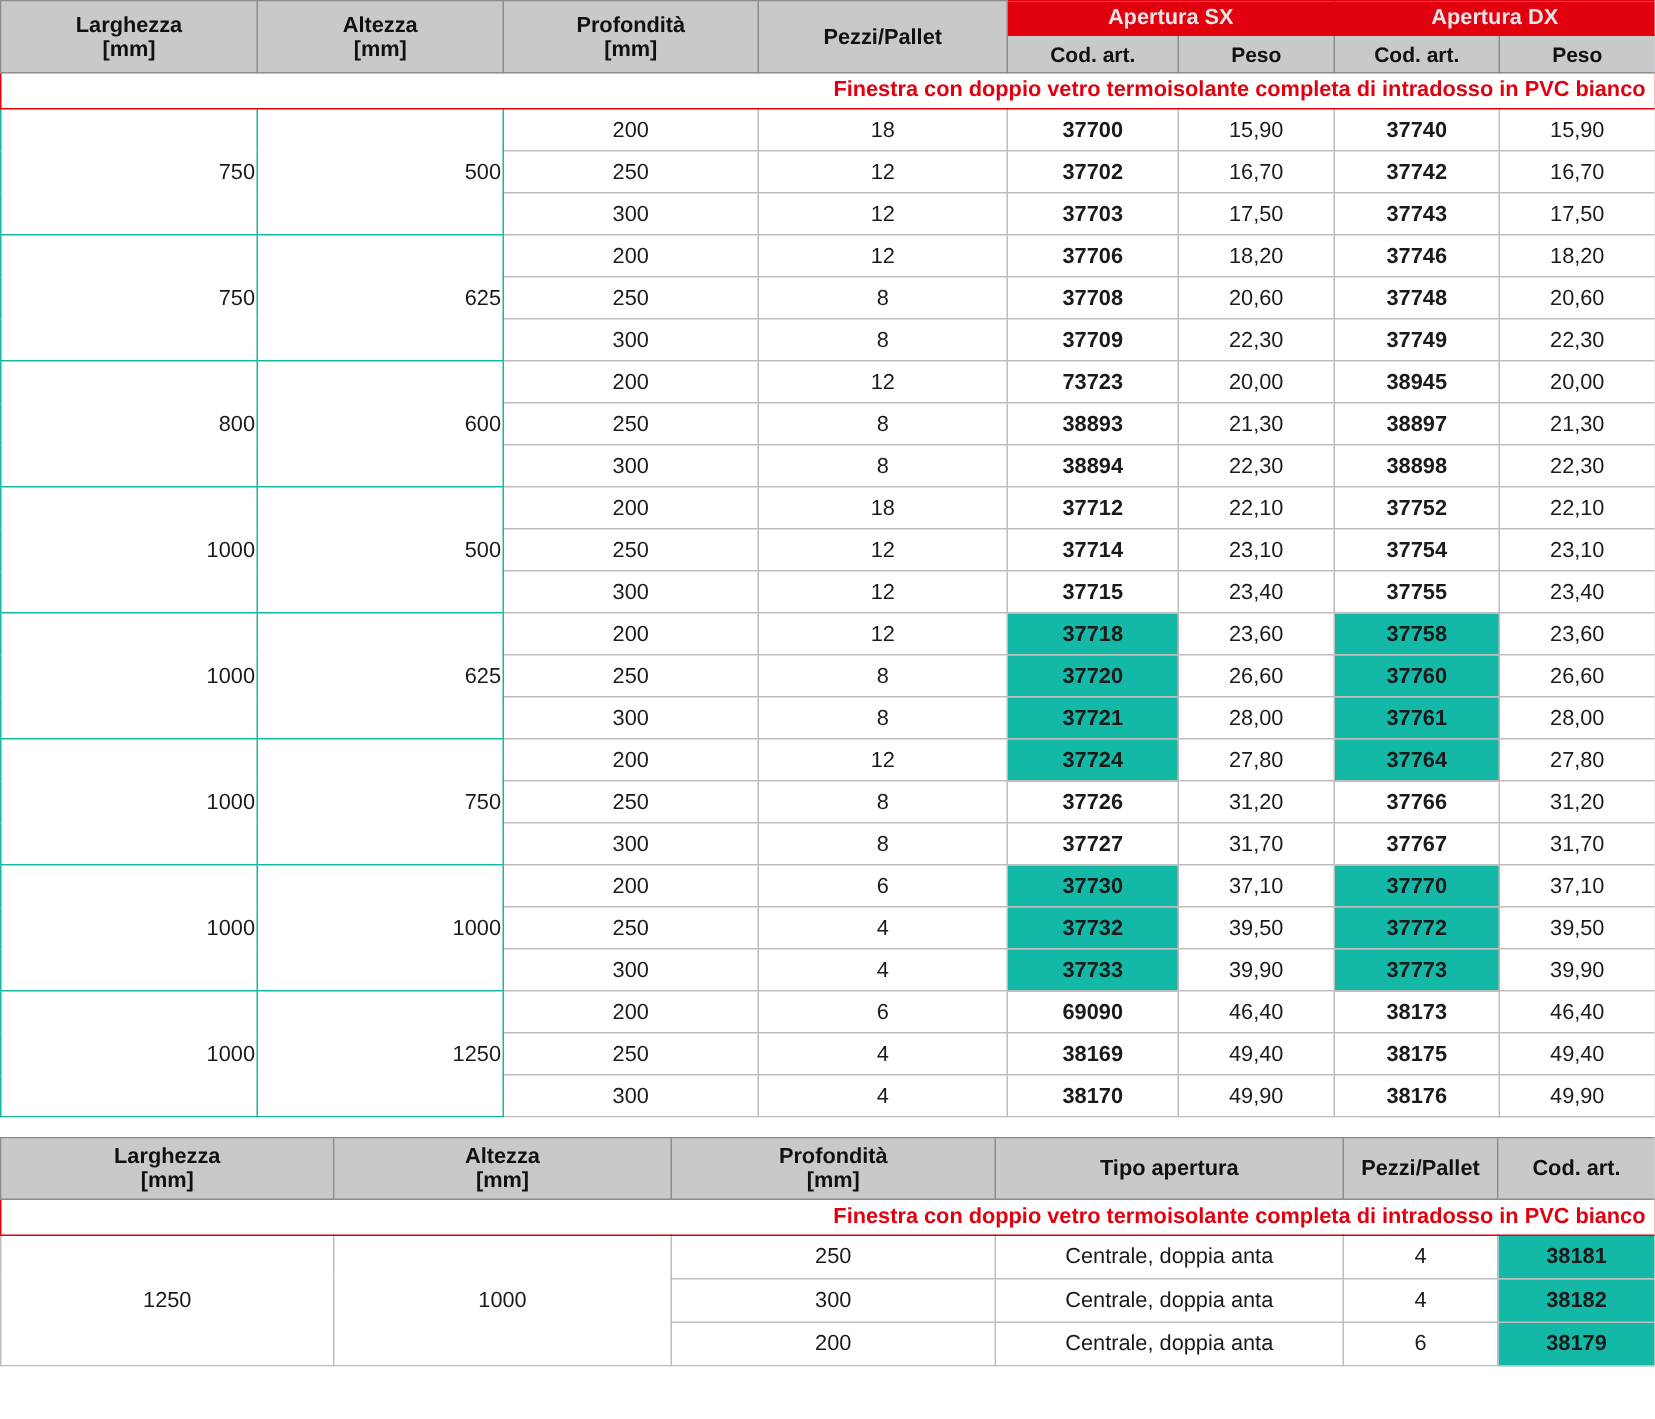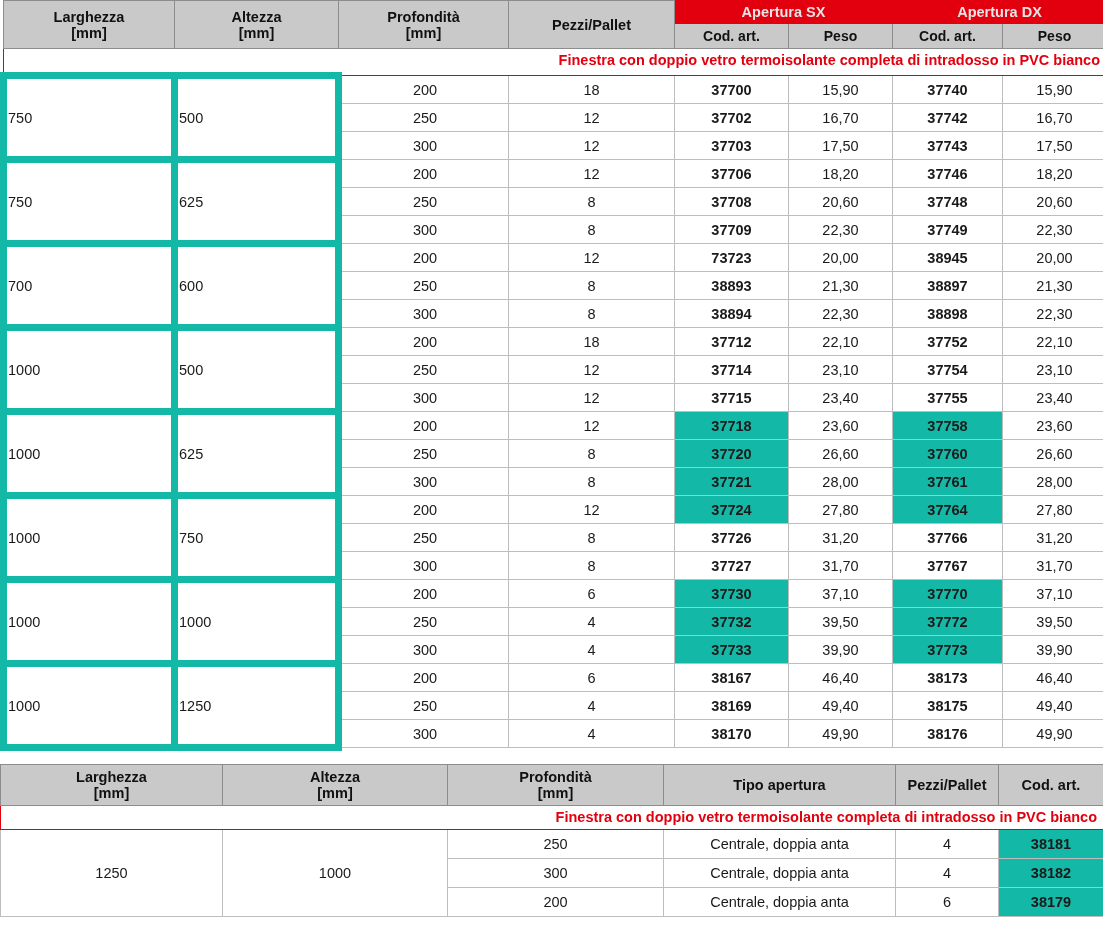--- a/index.html
+++ b/index.html
@@ -74,24 +74,24 @@
 
   .t1 td.cell {
     border: 1px solid #bdbdbd;
     font-size: 14.5px;
     color: #1a1a1a;
     text-align: center;
     padding: 4px 2px;
     height: 28px;
   }
   .t1 td.grp {
-    border: 7px solid #14b8a6;
+    border: 1px solid #14b8a6;
     font-size: 14.5px;
     color: #1a1a1a;
-    text-align: left;
+    text-align: right;
     vertical-align: middle;
   }
   .code {
     font-weight: bold;
   }
   .shade { background: #14b8a6; }
   .redline-bottom td { border-bottom: 1px solid #e2000f; }
 
   .t1 .rightedge { border-right: 1px solid #e2000f; }
   .t1 .leftedge { border-left: 1px solid #e2000f; }
@@ -216,21 +216,21 @@
         </tr>
         <tr>
           <td class="cell">300</td>
           <td class="cell">8</td>
           <td class="cell code">37709</td>
           <td class="cell">22,30</td>
           <td class="cell code">37749</td>
           <td class="cell rightedge">22,30</td>
         </tr>
         <tr>
-          <td class="grp leftedge" rowspan="3">700</td>
+          <td class="grp leftedge" rowspan="3">800</td>
           <td class="grp" rowspan="3">600</td>
           <td class="cell">200</td>
           <td class="cell">12</td>
           <td class="cell code">73723</td>
           <td class="cell">20,00</td>
           <td class="cell code">38945</td>
           <td class="cell rightedge">20,00</td>
         </tr>
         <tr>
           <td class="cell">250</td>
@@ -350,21 +350,21 @@
           <td class="cell code shade">37733</td>
           <td class="cell">39,90</td>
           <td class="cell code shade">37773</td>
           <td class="cell rightedge">39,90</td>
         </tr>
         <tr>
           <td class="grp leftedge" rowspan="3">1000</td>
           <td class="grp" rowspan="3">1250</td>
           <td class="cell">200</td>
           <td class="cell">6</td>
-          <td class="cell code">38167</td>
+          <td class="cell code">69090</td>
           <td class="cell">46,40</td>
           <td class="cell code">38173</td>
           <td class="cell rightedge">46,40</td>
         </tr>
         <tr>
           <td class="cell">250</td>
           <td class="cell">4</td>
           <td class="cell code">38169</td>
           <td class="cell">49,40</td>
           <td class="cell code">38175</td>

